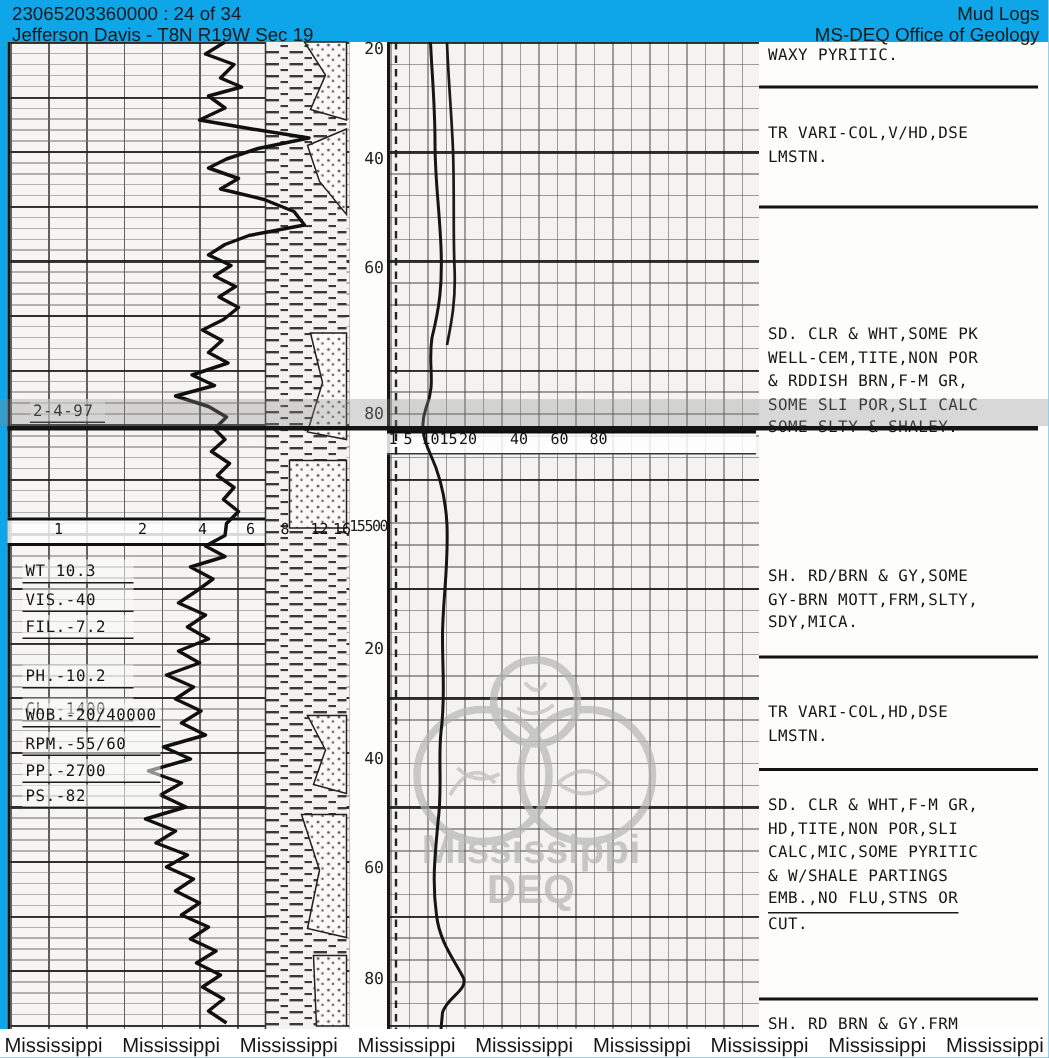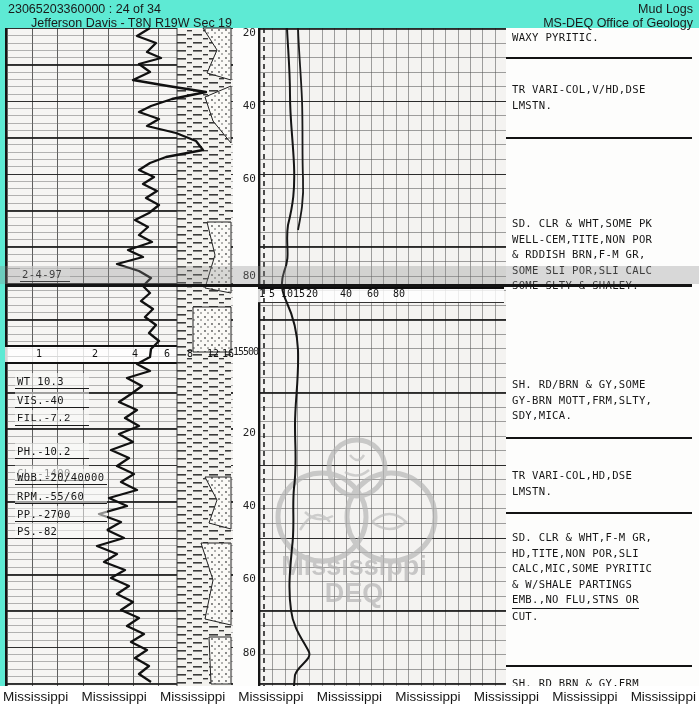--- a/index.html
+++ b/index.html
@@ -1,23 +1,23 @@
 <!DOCTYPE html>
 <html><head>
 <meta charset="utf-8">
 <style>
   html,body{margin:0;padding:0;background:#e8e8e8;}
   .page{
     position:relative;width:699px;height:705px;overflow:hidden;
-    background:#5eead4;font-family:"Liberation Sans",sans-serif;color:#1a1a1a;
+    background:#0ea5e9;font-family:"Liberation Sans",sans-serif;color:#1a1a1a;
   }
   
   .hdr{position:absolute;font-size:12.5px;line-height:14px;white-space:nowrap;z-index:20;}
   .hdr.l1{left:8px;top:2px;}
-  .hdr.l2{left:8px;top:16px;margin-left:23px;}
+  .hdr.l2{left:8px;top:16px;}
   .hdr.r1{right:6px;top:2px;text-align:right;}
   .hdr.r2{right:6px;top:16px;text-align:center;}
   
   .track-left{
     position:absolute;left:5px;top:28px;width:226px;height:658px;
     background-color:#f6f5f3;
     background-image:
       repeating-linear-gradient(to bottom, rgba(25,25,25,.85) 0 1.5px, transparent 1.5px 36.4px),
       repeating-linear-gradient(to bottom, rgba(110,110,110,.5) 0 1px, transparent 1px 7.28px),
       repeating-linear-gradient(to right, rgba(45,45,45,.75) 0 1px, transparent 1px 25.2px);
@@ -177,21 +177,21 @@
       <div class="scale-num" style="left: 269px; top: 288px;">5</div>
       <div class="scale-num" style="left: 281px; top: 288px;">10</div>
       <div class="scale-num" style="left: 293px; top: 288px;">15</div>
       <div class="scale-num" style="left: 306px; top: 288px;">20</div>
       <div class="scale-num" style="left: 340px; top: 288px;">40</div>
       <div class="scale-num" style="left: 367px; top: 288px;">60</div>
       <div class="scale-num" style="left: 393px; top: 288px;">80</div>
       <div class="annot" style="left: 20px; top: 266px; width: 46px;">2-4-97</div>
       <div class="annot" style="left: 15px; top: 373px; min-width: 70px;">WT 10.3</div>
       <div class="annot" style="left: 15px; top: 392px; min-width: 70px;">VIS.-40</div>
-      <div class="annot" style="left: 15px; top: 410px; min-width: 70px; font-family: Liberation Mono, monospace;">FIL.-7.2</div>
+      <div class="annot" style="left: 15px; top: 410px; min-width: 70px;">FIL.-7.2</div>
       <div class="annot" style="left: 15px; top: 427px; min-width: 70px; margin-top: 38px;">CL.-1400</div>
       <div class="annot" style="left: 15px; top: 443px; min-width: 70px;">PH.-10.2</div>
       <div class="annot" style="left: 15px; top: 469px; min-width: 88px;">WOB.-20/40000</div>
       <div class="annot" style="left: 15px; top: 488px; min-width: 88px;">RPM.-55/60</div>
       <div class="annot" style="left: 15px; top: 506px; min-width: 88px;">PP.-2700</div>
       <div class="annot" style="left: 15px; top: 523px; min-width: 88px;">PS.-82</div>
       <div class="desc" style="top: 30px;">
         <div>WAXY PYRITIC.</div>
       </div>
       <div class="desc" style="top: 82px;">

